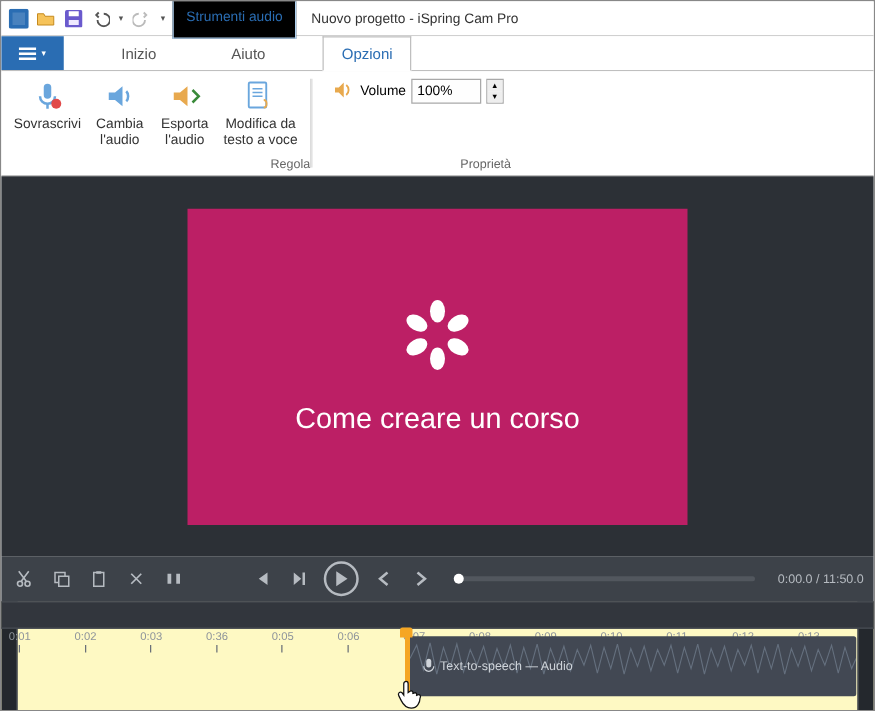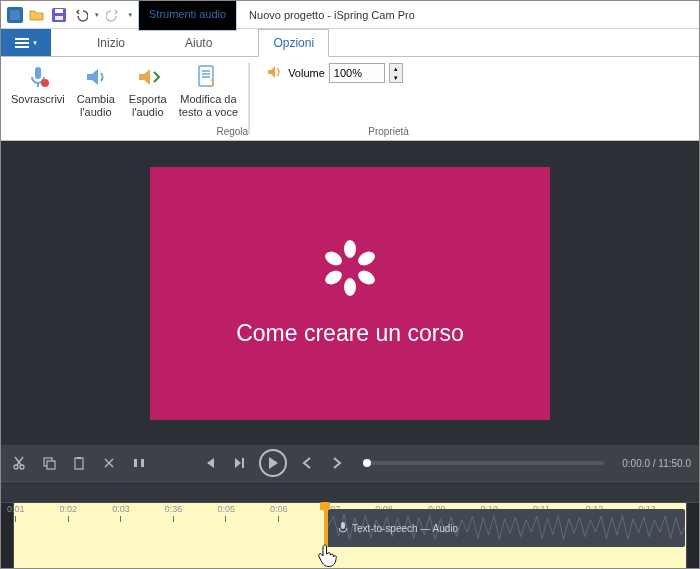--- a/index.html
+++ b/index.html
@@ -47,21 +47,21 @@
 .time-label { font-size: 10px; color:#b6bbc1; }
 
 
 .timeline { height: 96px; background: #fef9c3; position: relative; color: #8e949b; font-size: 9px; }
 .ruler { height: 22px; border-top: 1px solid #484d54; border-bottom: 1px solid #484d54; background:#32363d; display:flex; align-items:flex-end; position: relative; padding-left:14px;}
 .tick { flex:1; position: relative; text-align:left; }
 .tick:before { content:""; position:absolute; left:0; top:14px; height:6px; width:1px; background:#6a7078; }
 .tick span{position:absolute; left:-8px; top:2px;}
 .tracks { position: relative; height: 60px; padding-left:14px; }
 .track-row { height: 48px; position: relative; display:flex; align-items:center;}
-.clip { position: absolute; left: 310px; right: 14px; top: 6px; height: 38px; background: #424853; border-left: 3px solid #f5a623; border-radius: 2px; overflow: hidden; display:flex; align-items:center; padding-left:10px;}
+.clip { position: absolute; left: 310px; right: 14px; top: 6px; height: 48px; background: #424853; border-left: 3px solid #f5a623; border-radius: 2px; overflow: hidden; display:flex; align-items:center; padding-left:10px;}
 .clip-label { position: relative; z-index: 2; font-size: 10px; color: #cfd4da; }
 .wave { position: absolute; inset: 0; opacity: 0.45; }
 .playhead { position: absolute; left: 323px; top: 0; bottom: 0; width: 2px; background: #f5a623; }
 .playhead:before { content: ""; position: absolute; top: -1px; left: -4px; width: 10px; height: 8px; background: #f5a623; border-radius: 2px 2px 0 0; }
 .left-guide{position:absolute;left:0;top:0;bottom:0;width:13px;background:#24282d;border-right:1px solid #484d54;}
 .right-guide{position:absolute;right:0;top:0;bottom:0;width:13px;background:#24282d;border-left:1px solid #484d54;}
 .cursor-hand { position: absolute; left: 316px; top: 40px; z-index: 5; pointer-events: none; }
 .plus-handle{position:absolute;left:2px;top:4px;color:#8e949b;font-size:11px;}
 </style>
 </head>

